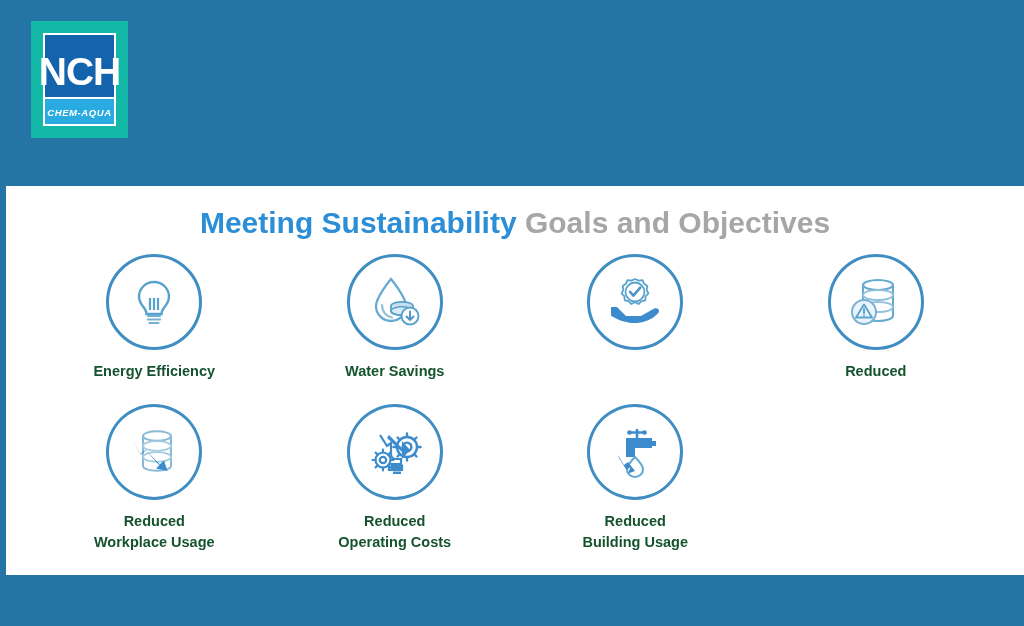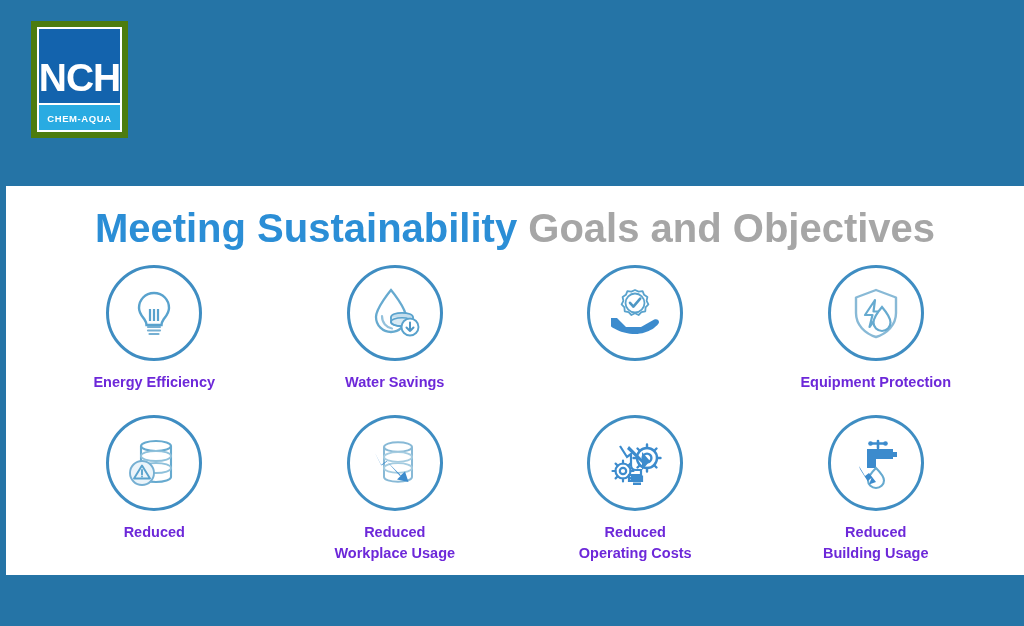--- a/index.html
+++ b/index.html
@@ -20,22 +20,22 @@
     background: #2574a6;
   }
 
   
   #logo-block {
     position: absolute;
     left: 31px;
     top: 21px;
     width: 97px;
     height: 117px;
-    background: #4d7c0f;
-    padding: 6px;
+    background: #14b8a6;
+    padding: 12px;
     box-sizing: border-box;
   }
   #logo-inner {
     width: 100%;
     height: 100%;
     background: #1363ad;
     display: flex;
     flex-direction: column;
     justify-content: flex-end;
     align-items: center;
@@ -51,20 +51,21 @@
     margin-bottom: 6px;
     font-family: "Liberation Sans", sans-serif;
   }
   #logo-bar {
     width: 100%;
     background: #29abe2;
     border-top: 2px solid #ffffff;
     text-align: center;
     padding: 3px 0 4px 0;
     box-sizing: border-box;
+    font-style: italic;
   }
   #logo-sub {
     color: #ffffff;
     font-size: 9.5px;
     font-weight: bold;
     letter-spacing: 0.6px;
     font-family: "Liberation Sans", sans-serif;
   }
 
   
@@ -74,21 +75,21 @@
     top: 186px;
     width: 1018px;
     height: 389px;
     background: #ffffff;
   }
 
   
   #title {
     text-align: center;
     margin-top: 20px;
-    font-size: 40px;
+    font-size: 30px;
     font-weight: bold;
     white-space: nowrap;
     font-family: "Liberation Sans", sans-serif;
   }
   .title-blue { color: #2b8ed6; }
   .title-gray { color: #a6a6a6; font-weight: bold; }
 
   
   #grid {
     margin-top: 14px;
@@ -110,21 +111,21 @@
     border: 3px solid #2f84bd;
     box-sizing: border-box;
     display: flex;
     align-items: center;
     justify-content: center;
     opacity: 0.92;
   }
   .icon-circle svg { display: block; }
   .cell-label {
     margin-top: 11px;
-    color: #6d28d9;
+    color: #14532d;
     font-size: 14.5px;
     font-weight: bold;
     text-align: center;
     line-height: 1.5;
     font-family: "Liberation Sans", sans-serif;
   }
   .cell-label .l2 { display: block; }
 </style>
 </head>
 <body>
@@ -184,32 +185,20 @@
             <g transform="translate(31,22)">
               <path d="M0,-14 L3.6,-12.4 L7.6,-12.9 L9.1,-9.2 L12.4,-7 L11.6,-3.1 L13.4,0.4 L10.6,3.3 L10.3,7.3 L6.4,8.2 L3.6,11 L0,9.2 L-3.6,11 L-6.4,8.2 L-10.3,7.3 L-10.6,3.3 L-13.4,0.4 L-11.6,-3.1 L-12.4,-7 L-9.1,-9.2 L-7.6,-12.9 L-3.6,-12.4 Z" fill="none" stroke="#4b9bc9" stroke-width="1.8" stroke-linejoin="round"></path>
               <circle cx="0" cy="-1" r="9.5" fill="none" stroke="#4b9bc9" stroke-width="1.8"></circle>
               <path d="M-5 -1.2 L-1.6 2.6 L5.2 -5.4" fill="none" stroke="#3f8fc0" stroke-width="2.6" stroke-linecap="round" stroke-linejoin="round"></path>
             </g>
             <path d="M7 36 L7 44.5 C7 44.5 17 52 31 52 C45 52 55 43 55 40 C55 37.6 52.4 36.4 50.2 37.6 L37 45 L22 45 L13 36 Z" fill="#2c82c9"></path>
           </svg>
         </div>
       </div>
 
-      <div class="cell">
-        <div class="icon-circle">
-          <svg width="60" height="60" viewBox="0 0 60 60">
-            <path d="M30 7 L50 14.5 L50 30 C50 42 41 50.5 30 54 C19 50.5 10 42 10 30 L10 14.5 Z" fill="none" stroke="#7eb4d3" stroke-width="2.4" stroke-linejoin="round"></path>
-            <path d="M29 17 L19 32 L26.5 32 L23.5 44 L35 28.5 L27.5 28.5 Z" fill="none" stroke="#5aa3cc" stroke-width="2.2" stroke-linejoin="round"></path>
-            <path d="M36 24 C36 24 27.5 34 27.5 39.5 C27.5 44.2 31.3 48 36 48 C40.7 48 44.5 44.2 44.5 39.5 C44.5 34 36 24 36 24 Z" fill="#ffffff" stroke="#5aa3cc" stroke-width="2.2"></path>
-          </svg>
-        </div>
-        <div class="cell-label">
-          <span>Equipment Protection</span>
-        </div>
-      </div>
 
       <div class="cell">
         <div class="icon-circle">
           <svg width="62" height="62" viewBox="0 0 62 62">
             <ellipse cx="33" cy="14" rx="15" ry="5" fill="none" stroke="#5aa3cc" stroke-width="2.1"></ellipse>
             <path d="M18 14 L18 45 C18 47.8 24.7 50 33 50 C41.3 50 48 47.8 48 45 L48 14" fill="none" stroke="#5aa3cc" stroke-width="2.1"></path>
             <ellipse cx="33" cy="24" rx="15" ry="5" fill="none" stroke="#86bcd8" stroke-width="1.9"></ellipse>
             <ellipse cx="33" cy="36" rx="15" ry="5" fill="none" stroke="#86bcd8" stroke-width="1.9"></ellipse>
             <circle cx="19" cy="41" r="12" fill="#eaf4fa" stroke="#6aa9cf" stroke-width="1.9"></circle>
             <path d="M19 33.5 L27 46.5 L11 46.5 Z" fill="none" stroke="#4b9bc9" stroke-width="1.9" stroke-linejoin="round"></path>

